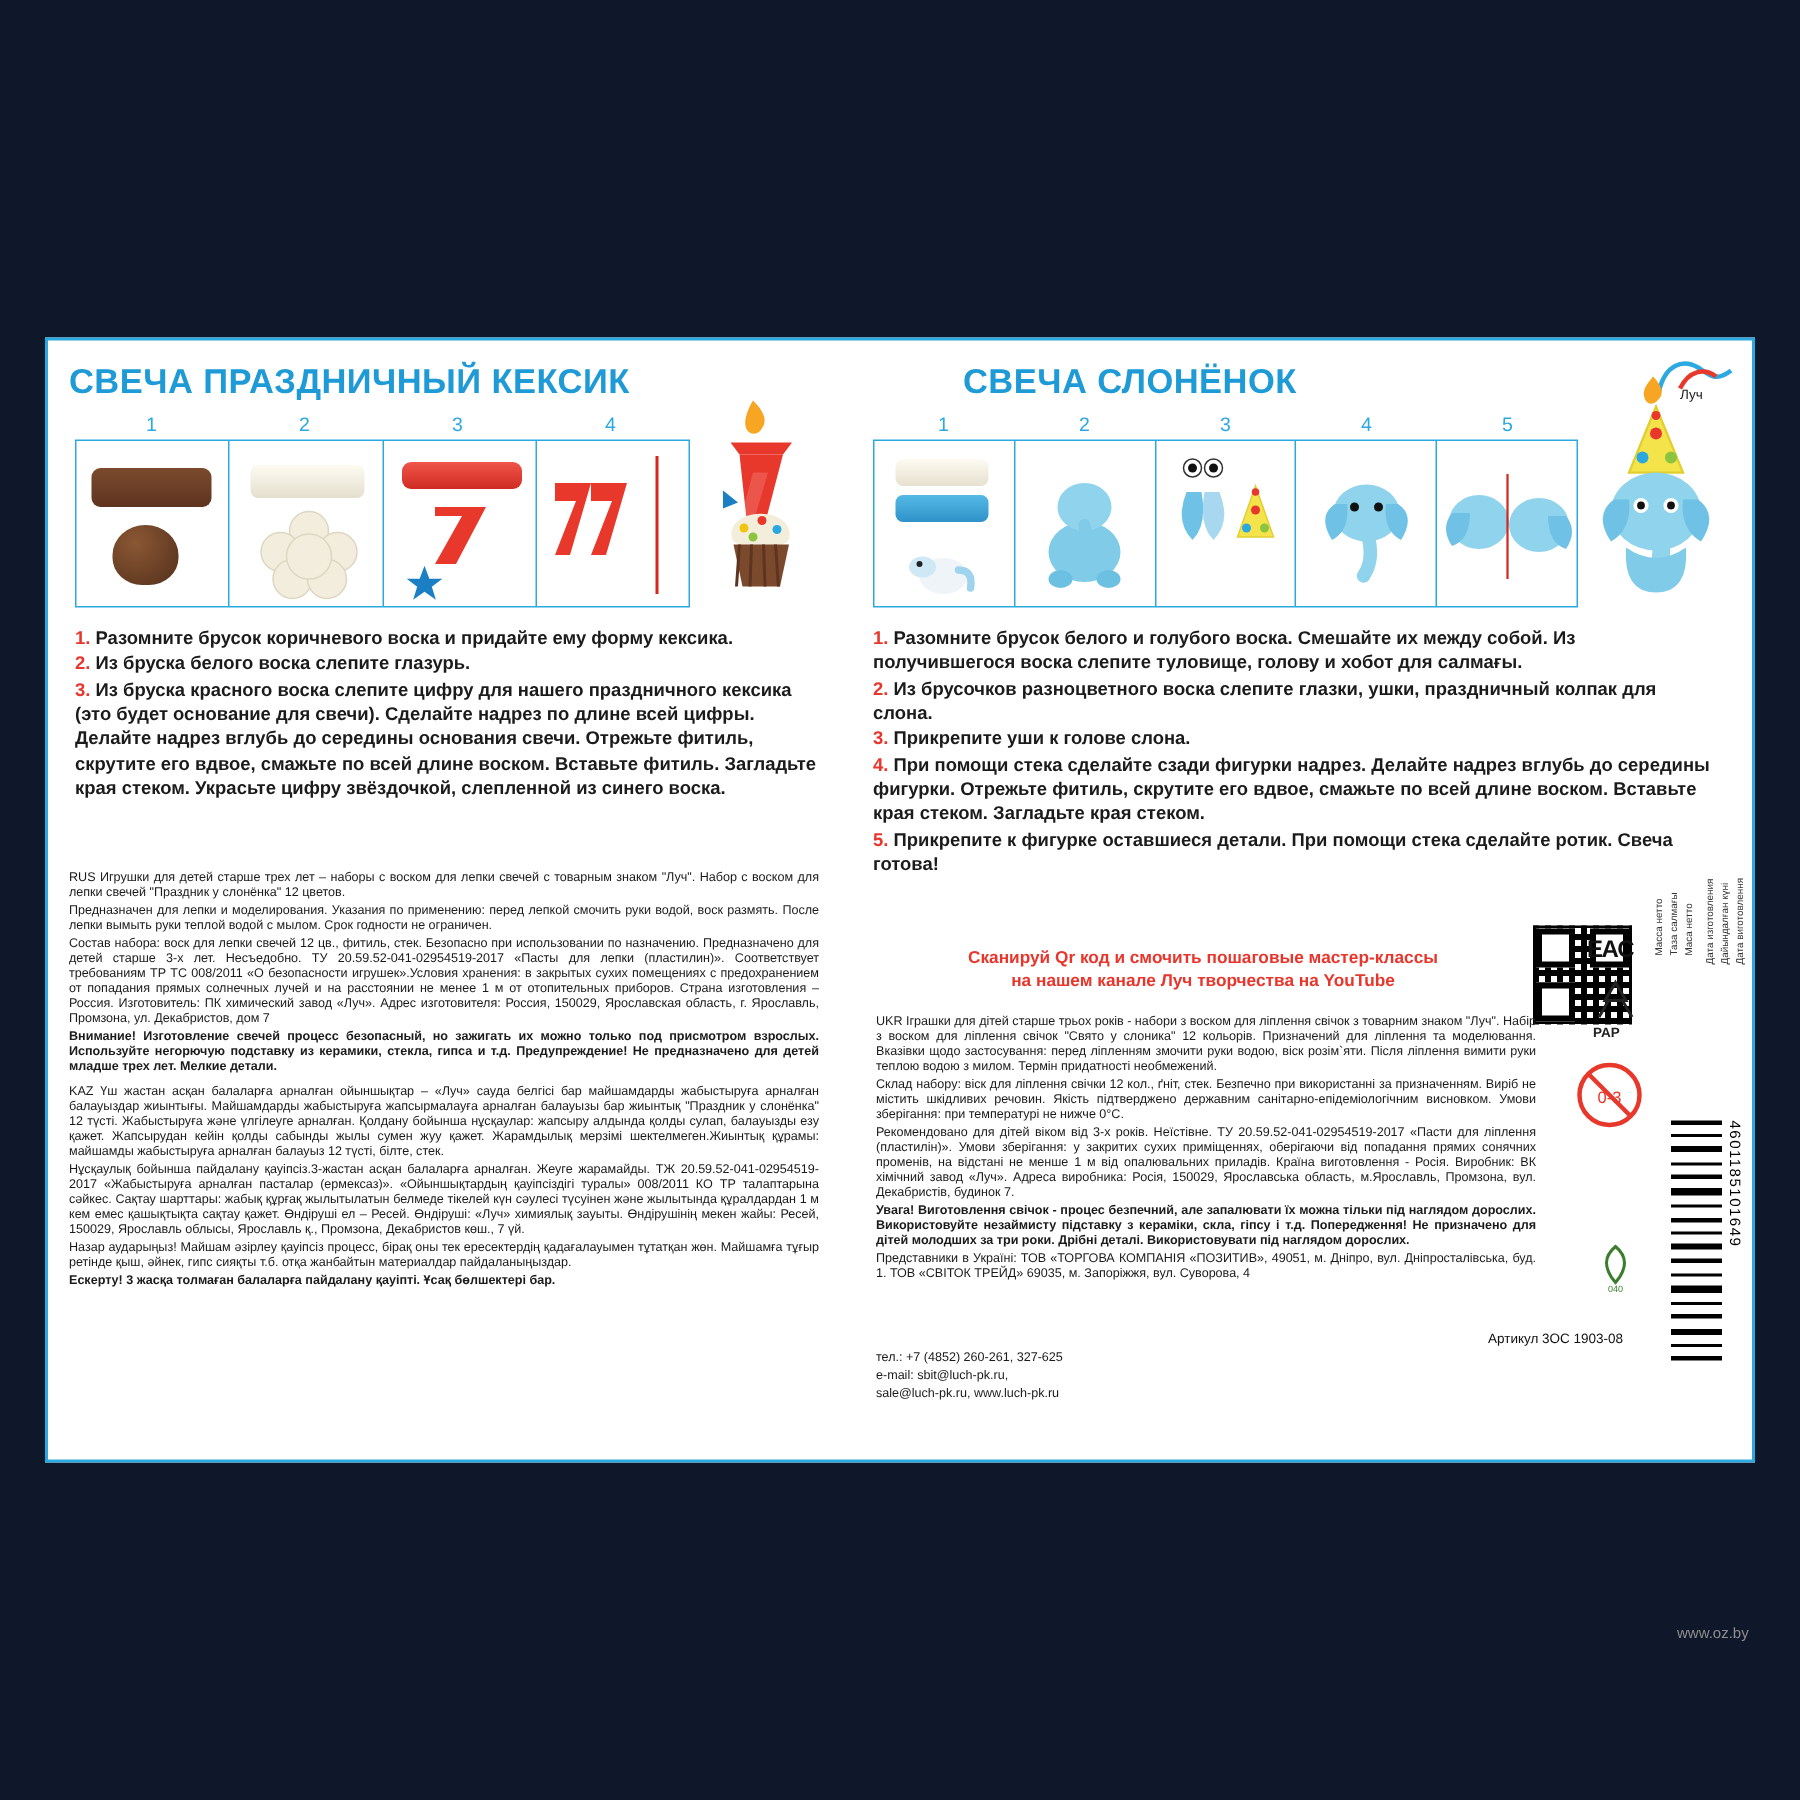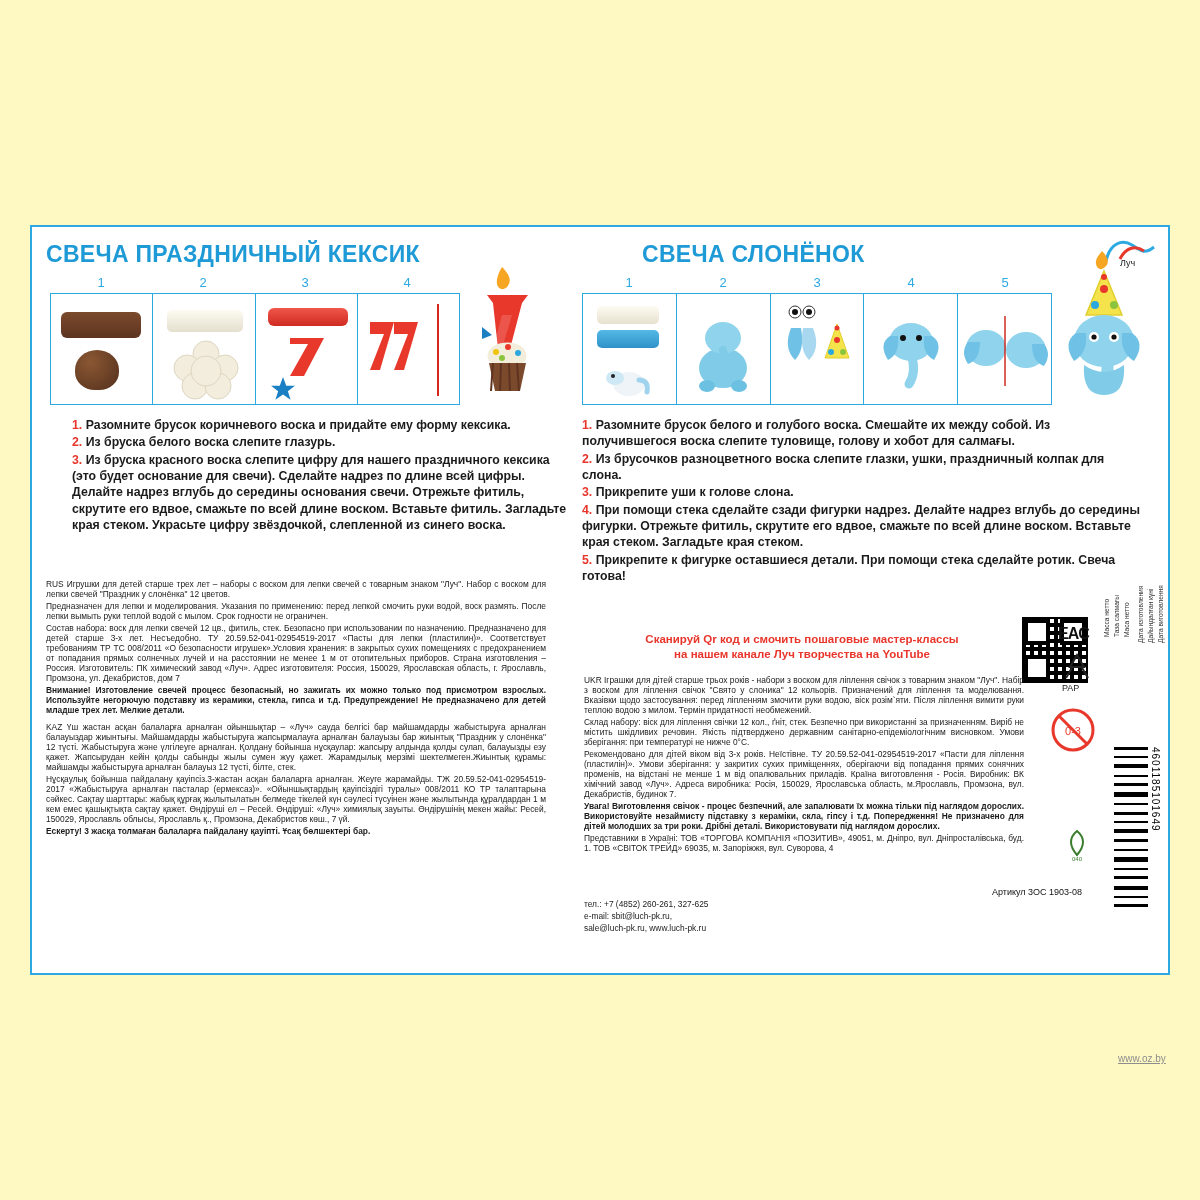--- a/index.html
+++ b/index.html
@@ -1,17 +1,17 @@
 <!DOCTYPE html>
 <html><head>
 <meta charset="utf-8">
 <style>
   html,body{margin:0;padding:0;background:#ffffff;}
   body{width:1200px;height:1200px;font-family:"Liberation Sans",sans-serif;overflow:hidden;}
-  .page{position:relative;width:1200px;height:1200px;background:#fef9c3;}
+  .page{position:relative;width:1200px;height:1200px;background:#0f172a;}
   .card{position:absolute;left:30px;top:225px;width:1140px;height:750px;background:#ffffff;border:2px solid #2da9e1;box-sizing:border-box;}
   .half{position:absolute;top:0;height:100%;box-sizing:border-box;}
   .left{left:0;width:530px;}
   .right{left:530px;width:608px;}
 
   .title{color:#1e9ad6;font-weight:bold;letter-spacing:.3px;}
   .title-left{position:absolute;left:14px;top:14px;font-size:23px;}
   .title-right{position:absolute;left:80px;top:14px;font-size:23px;}
 
   .stepnums{position:absolute;display:flex;color:#2da9e1;font-size:13px;}
@@ -118,36 +118,37 @@
         <path d="M26 96 C30 82 60 82 64 96 C66 104 62 108 45 108 C28 108 24 104 26 96 Z" fill="#f3eedc"></path>
         <circle cx="34" cy="95" r="3" fill="#f1c40f"></circle>
           <circle cx="46" cy="90" r="3" fill="#e8382c"></circle>
         <circle cx="56" cy="96" r="3" fill="#2ba8df"></circle>
           <circle cx="40" cy="101" r="3" fill="#8bc53f"></circle>
         <path d="M27 106 H64 L58 134 H33 Z" fill="#7b4a2d"></path>
         <path d="M31 106 L29 134 M39 106 L38 134 M47 106 L48 134 M55 106 L57 134" stroke="#5e3420" stroke-width="2" fill="none"></path>
         <path d="M20 70 L30 78 L20 82 Z" fill="#1b7fc4"></path>
       </svg>
 
-      <div class="steps" style="left:18px;top:190px;width:500px;margin-left:22px;">
+      <div class="steps" style="left:18px;top:190px;width:500px;">
         <p><span class="num">1.</span> <span class="b">Разомните брусок коричневого воска и придайте ему форму кексика.</span></p>
         <p><span class="num">2.</span> <span class="b">Из бруска белого воска слепите глазурь.</span></p>
         <p><span class="num">3.</span> <span class="b">Из бруска красного воска слепите цифру для нашего праздничного кексика (это будет основание для свечи). Сделайте надрез по длине всей цифры. Делайте надрез вглубь до середины основания свечи. Отрежьте фитиль, скрутите его вдвое, смажьте по всей длине воском. Вставьте фитиль. Загладьте края стеком. Украсьте цифру звёздочкой, слепленной из синего воска.</span></p>
       </div>
 
       <div class="fineblock" style="left:14px;top:352px;width:500px;">
         <p>RUS  Игрушки для детей старше трех лет – наборы с воском  для лепки свечей  с товарным знаком "Луч". Набор с воском для лепки свечей  "Праздник у слонёнка" 12 цветов.</p>
         <p>Предназначен для лепки и моделирования. Указания по применению: перед лепкой смочить руки водой, воск размять. После лепки вымыть руки теплой водой с мылом. Срок годности не ограничен.</p>
         <p>Состав набора: воск для лепки свечей 12 цв., фитиль, стек.  Безопасно при использовании по назначению. Предназначено для детей старше 3-х лет. Несъедобно. ТУ 20.59.52-041-02954519-2017 «Пасты для лепки (пластилин)». Соответствует требованиям ТР ТС 008/2011 «О безопасности игрушек».Условия хранения: в закрытых сухих помещениях с предохранением от попадания прямых солнечных лучей и на расстоянии не менее 1 м от отопительных приборов. Страна изготовления – Россия.  Изготовитель:  ПК химический завод  «Луч».  Адрес изготовителя:  Россия, 150029, Ярославская область, г. Ярославль, Промзона, ул. Декабристов, дом 7</p>
         <p class="b">Внимание! Изготовление свечей процесс безопасный, но зажигать их можно только под присмотром взрослых. Используйте негорючую подставку из керамики, стекла, гипса и т.д. Предупреждение! Не предназначено для детей младше трех лет. Мелкие детали.</p>
       </div>
 
       <div class="fineblock" style="left:14px;top:495px;width:500px;">
         <p>KAZ  Үш жастан асқан балаларға арналған ойыншықтар – «Луч» сауда белгісі бар майшамдарды жабыстыруға арналған балауыздар жиынтығы. Майшамдарды жабыстыруға жапсырмалауға арналған балауызы бар жиынтық "Праздник у слонёнка" 12 түсті. Жабыстыруға және үлгілеуге арналған. Қолдану бойынша нұсқаулар: жапсыру алдында қолды сулап, балауызды езу қажет. Жапсырудан кейін қолды сабынды жылы сумен жуу қажет. Жарамдылық мерзімі шектелмеген.Жиынтық құрамы: майшамды жабыстыруға арналған балауыз 12 түсті, білте, стек.</p>
         <p>Нұсқаулық бойынша пайдалану қауіпсіз.3-жастан асқан балаларға арналған. Жеуге жарамайды. ТЖ 20.59.52-041-02954519-2017 «Жабыстыруға арналған пасталар (ермексаз)».  «Ойыншықтардың қауіпсіздігі туралы»  008/2011 КО ТР талаптарына сәйкес. Сақтау шарттары: жабық құрғақ жылытылатын белмеде тікелей күн сәулесі түсуінен және жылытында құралдардан 1 м кем емес қашықтықта сақтау қажет. Өндіруші ел – Ресей. Өндіруші: «Луч» химиялық зауыты. Өндірушінің мекен жайы: Ресей, 150029, Ярославль облысы, Ярославль қ., Промзона, Декабристов көш., 7 үй.</p>
+        <p>Назар аударыңыз! Майшам әзірлеу қауіпсіз процесс, бірақ оны тек ересектердің қадағалауымен тұтатқан жөн. Майшамға тұғыр ретінде қыш, әйнек, гипс сияқты т.б. отқа жанбайтын материалдар пайдаланыңыздар.</p>
         <p class="b">Ескерту! 3 жасқа толмаған балаларға пайдалану қауіпті. Ұсақ бөлшектері бар.</p>
       </div>
     </div>
 
     <div class="half right">
 
       <div class="title title-right">СВЕЧА СЛОНЁНОК</div>
 
       <svg class="logo" viewBox="0 0 60 34">
         <path d="M6 26 C10 8 22 4 32 10 C40 15 44 20 54 12" stroke="#2da9e1" stroke-width="3" fill="none"></path>
@@ -268,21 +269,21 @@
         <p>e-mail: sbit@luch-pk.ru,</p>
         <p>sale@luch-pk.ru, www.luch-pk.ru</p>
       </div>
 
       <div class="eac" style="left:496px;top:398px;">EAC</div>
       <svg style="position:absolute;left:498px;top:425px;" width="34" height="30" viewBox="0 0 34 30">
         <path d="M17 3 L24 15 H10 Z" fill="none" stroke="#222" stroke-width="2"></path>
         <path d="M6 26 L13 14" stroke="#222" stroke-width="2" fill="none"></path>
         <path d="M28 26 L21 14" stroke="#222" stroke-width="2" fill="none"></path>
       </svg>
-      <div style="position:absolute;left:500px;top:456px;font-size:9px;font-weight:normal;color:#222;">PAP</div>
+      <div style="position:absolute;left:500px;top:456px;font-size:9px;font-weight:bold;color:#222;">PAP</div>
 
       <svg style="position:absolute;left:488px;top:480px;" width="46" height="46" viewBox="0 0 46 46">
         <circle cx="23" cy="23" r="20" fill="#fff" stroke="#e8382c" stroke-width="3"></circle>
         <line x1="9" y1="9" x2="37" y2="37" stroke="#e8382c" stroke-width="3"></line>
         <text x="23" y="28" font-size="11" text-anchor="middle" fill="#e8382c" font-family="Liberation Sans">0-3</text>
       </svg>
 
       <svg style="position:absolute;left:500px;top:600px;" width="30" height="36" viewBox="0 0 30 36">
         <path d="M15 4 q12 10 0 24 q-12 -14 0 -24 Z" fill="none" stroke="#3a7d2c" stroke-width="2"></path>
         <text x="15" y="34" font-size="6" text-anchor="middle" fill="#3a7d2c" font-family="Liberation Sans">040</text>
@@ -312,14 +313,14 @@
           <b style="height:2px;width:34px;"></b>
         <b style="height:3px;width:34px;"></b>
           <b style="height:4px;width:34px;"></b>
         <b style="height:2px;width:34px;"></b>
           <b style="height:3px;width:34px;"></b>
       </div>
       <div class="barcode-num" style="left:588px;top:520px;">4601185101649</div>
     </div>
   </div>
 
-  <div class="oz" style="left:1118px;top:1053px;text-decoration:underline;">www.oz.by</div>
+  <div class="oz" style="left:1118px;top:1084px;">www.oz.by</div>
 </div>
 
 </body></html>

